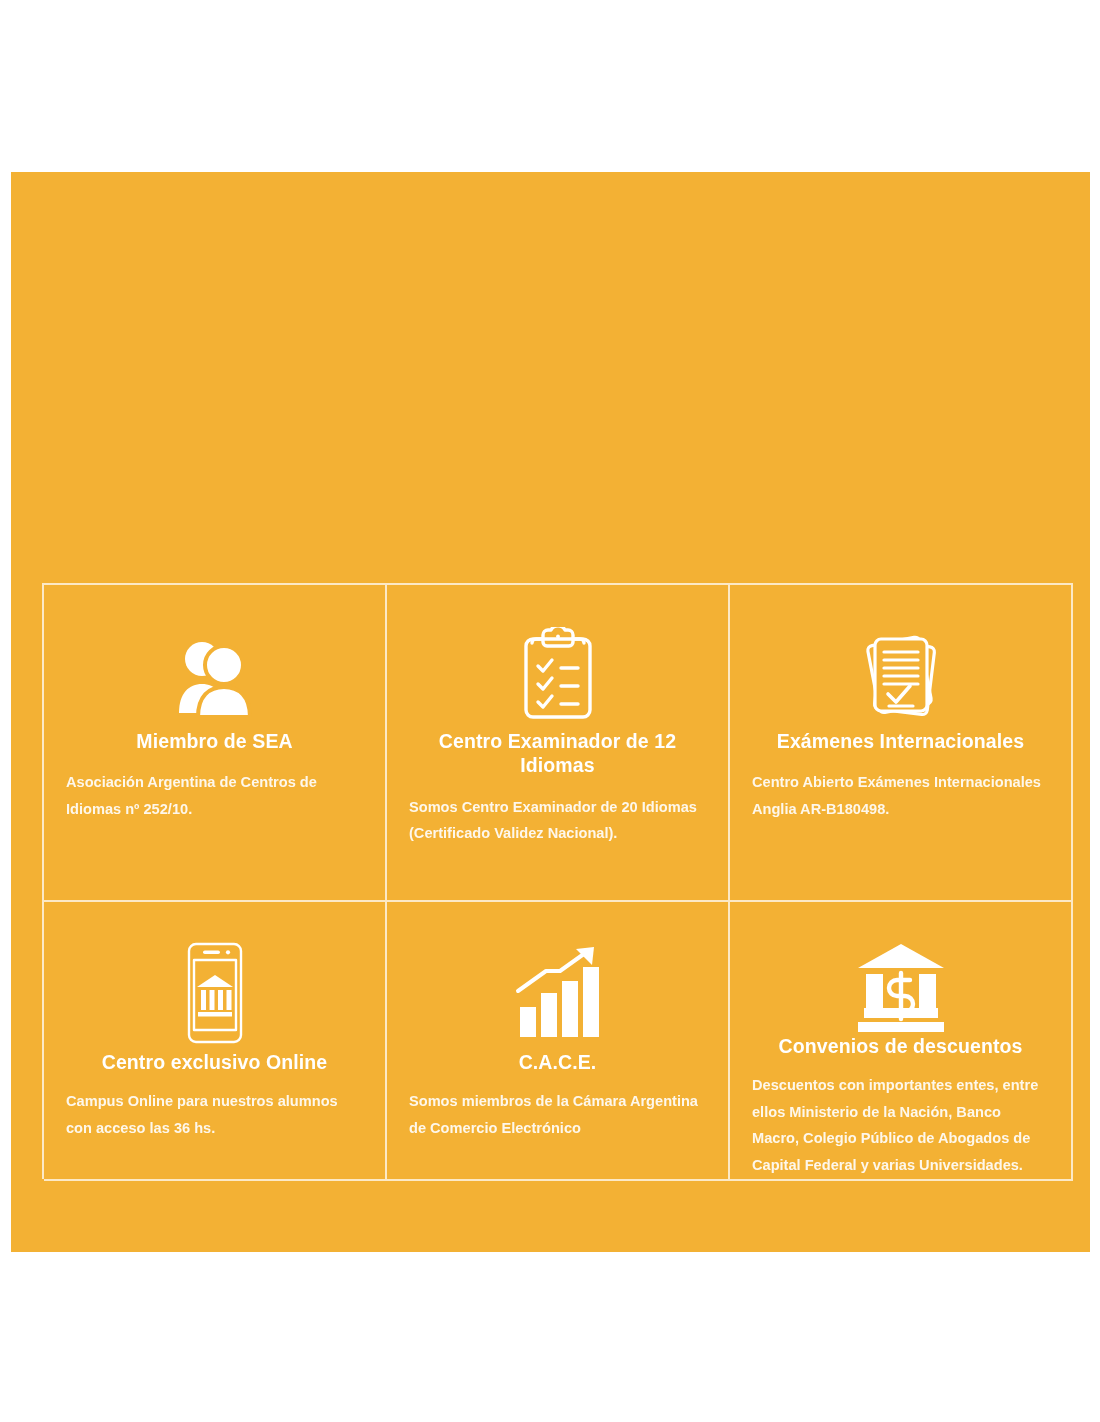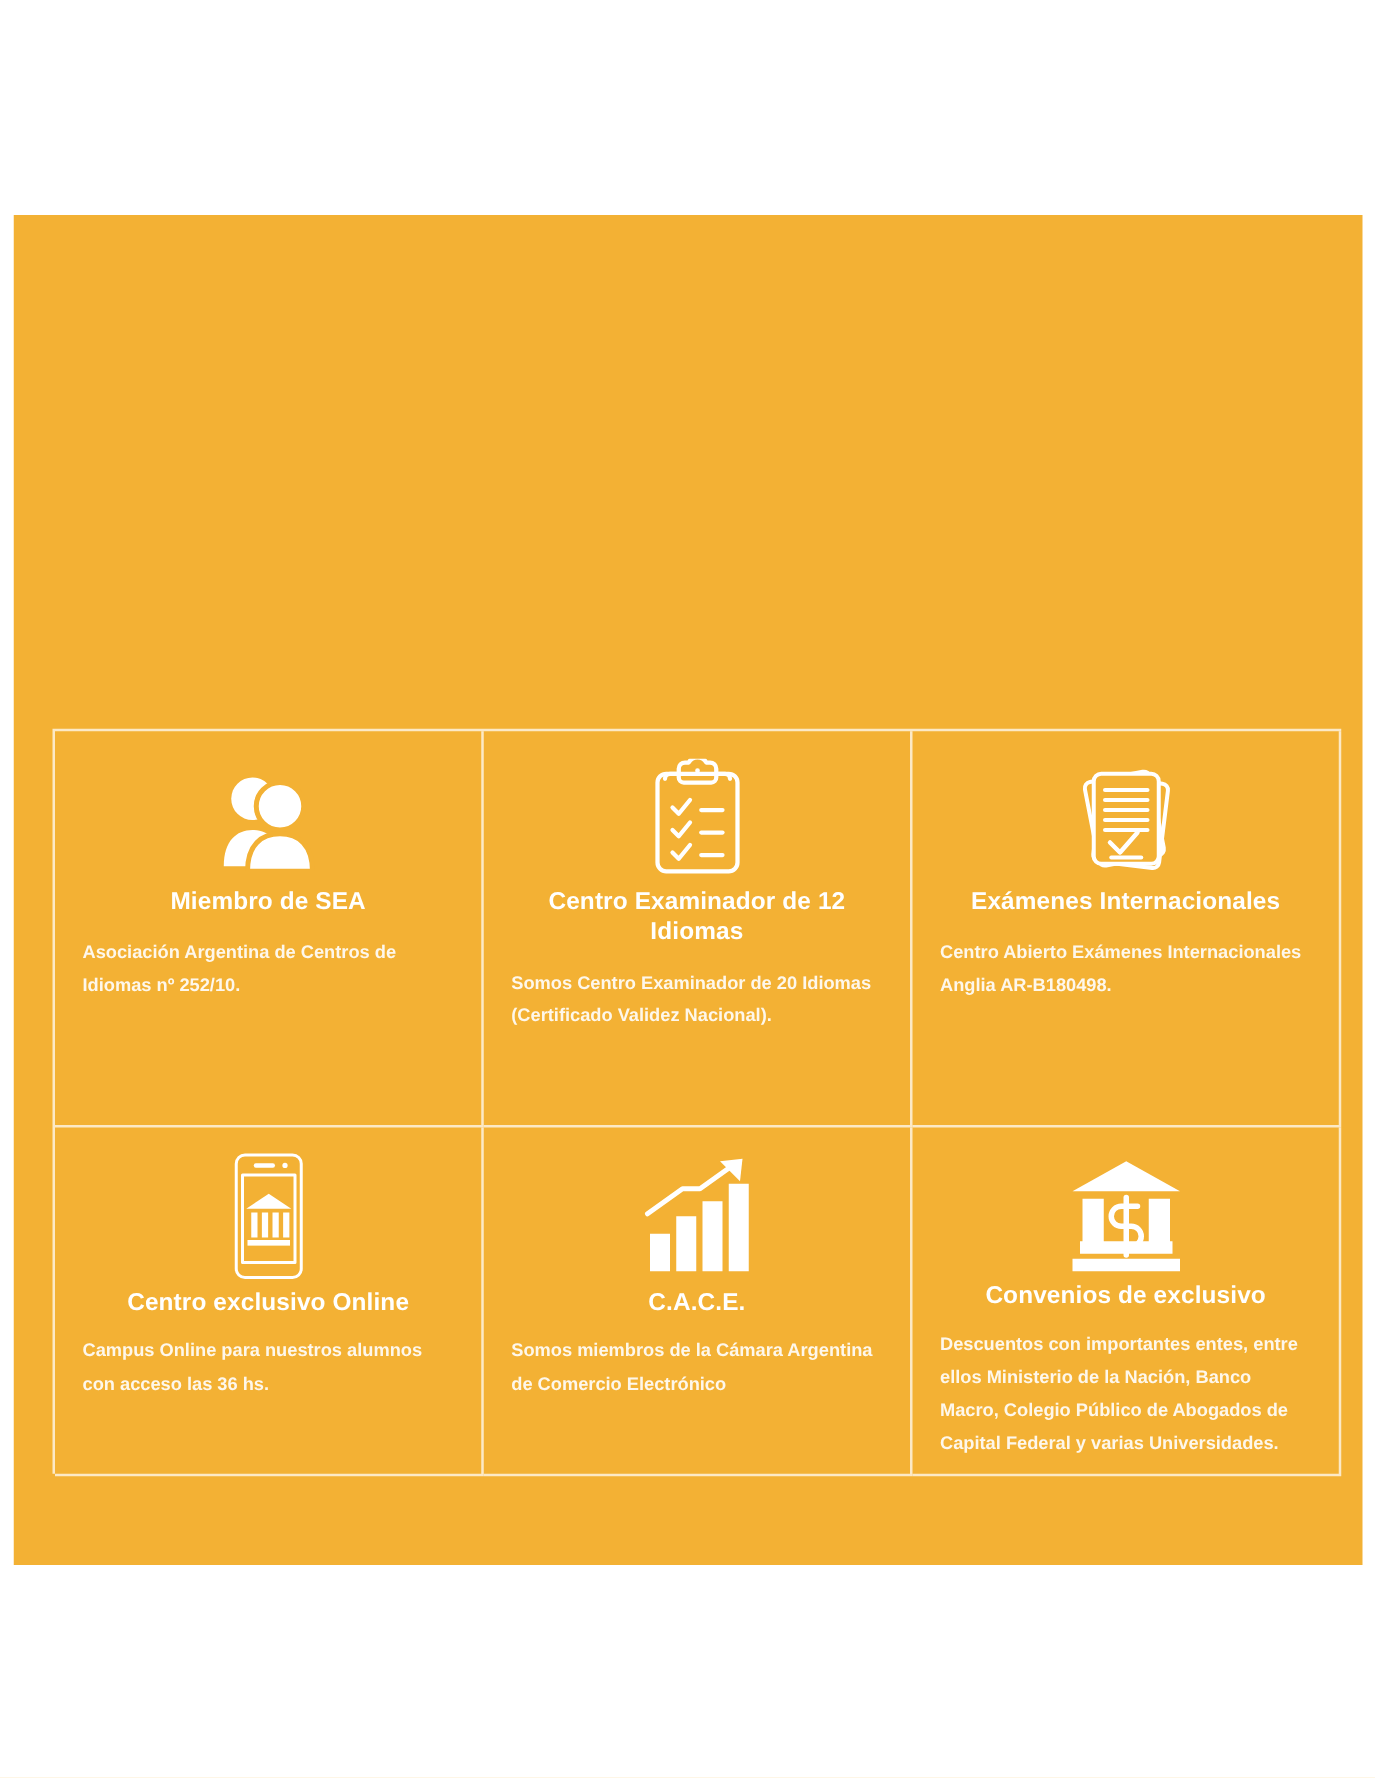--- a/index.html
+++ b/index.html
@@ -45,21 +45,21 @@
     border-top: 2px solid rgba(255,255,255,0.72);
     border-left: 2px solid rgba(255,255,255,0.72);
     box-sizing: border-box;
   }
 
   .cell {
     position: relative;
     box-sizing: border-box;
     border-right: 2px solid rgba(255,255,255,0.72);
     border-bottom: 2px solid rgba(255,255,255,0.72);
-    padding: 8px 22px 10px 22px;
+    padding: 28px 22px 10px 22px;
     display: flex;
     flex-direction: column;
     align-items: center;
   }
 
   .icon-wrap {
     height: 104px;
     display: flex;
     align-items: center;
     justify-content: center;
@@ -207,19 +207,19 @@
               <rect x="65" y="36" width="17" height="38"></rect>
               <rect x="10" y="70" width="74" height="10"></rect>
               <rect x="4" y="84" width="86" height="12"></rect>
             </g>
             <g fill="none" stroke="#ffffff" stroke-width="4.4" stroke-linecap="round" stroke-linejoin="round">
               <path d="M56 42 h-13 a8 8 0 0 0 0 16 h8 a8 8 0 0 1 0 16 h-13"></path>
               <path d="M47 35 v46"></path>
             </g>
           </svg>
         </div>
-        <div class="cell-title">Convenios de exclusivo</div>
+        <div class="cell-title">Convenios de descuentos</div>
         <div class="cell-desc">Descuentos con importantes entes, entre ellos Ministerio de la Nación, Banco Macro, Colegio Público de Abogados de Capital Federal y varias Universidades.</div>
       </div>
 
     </div>
   </div>
 </div>
 
 </body></html>

